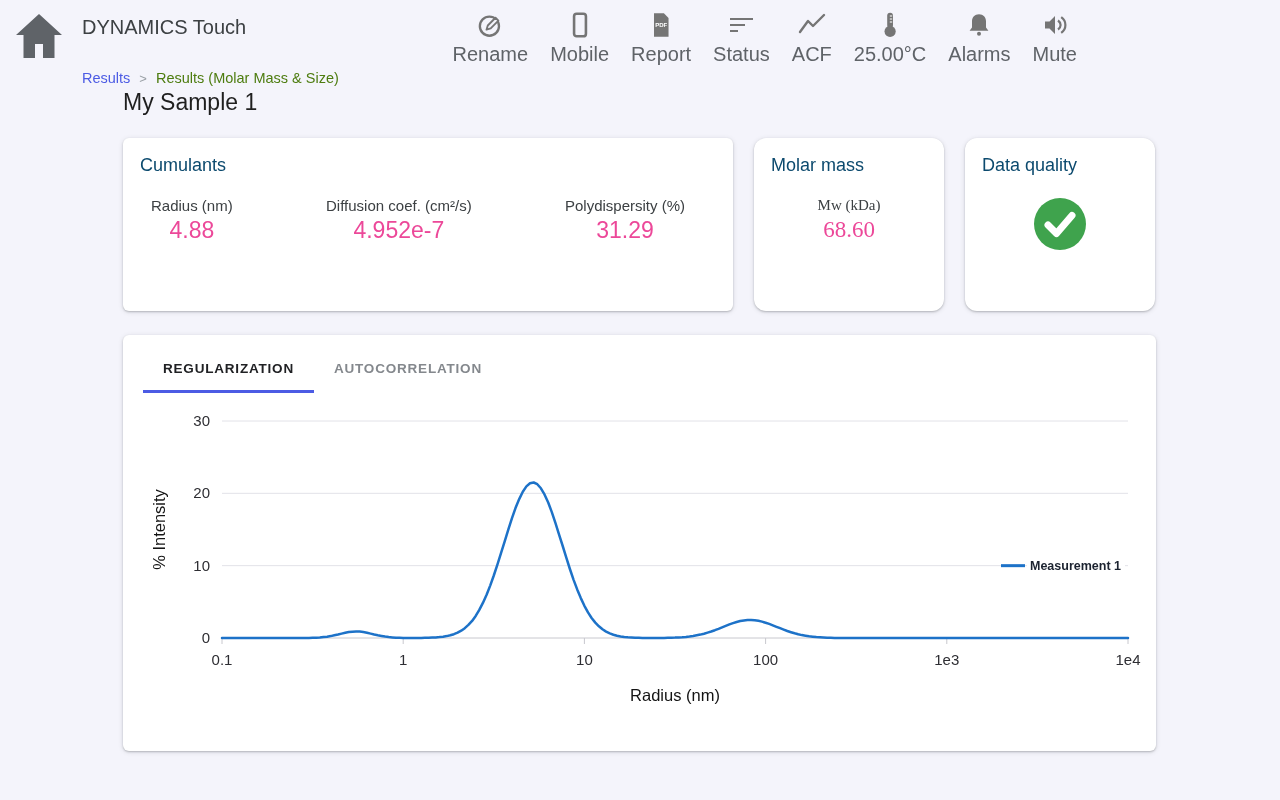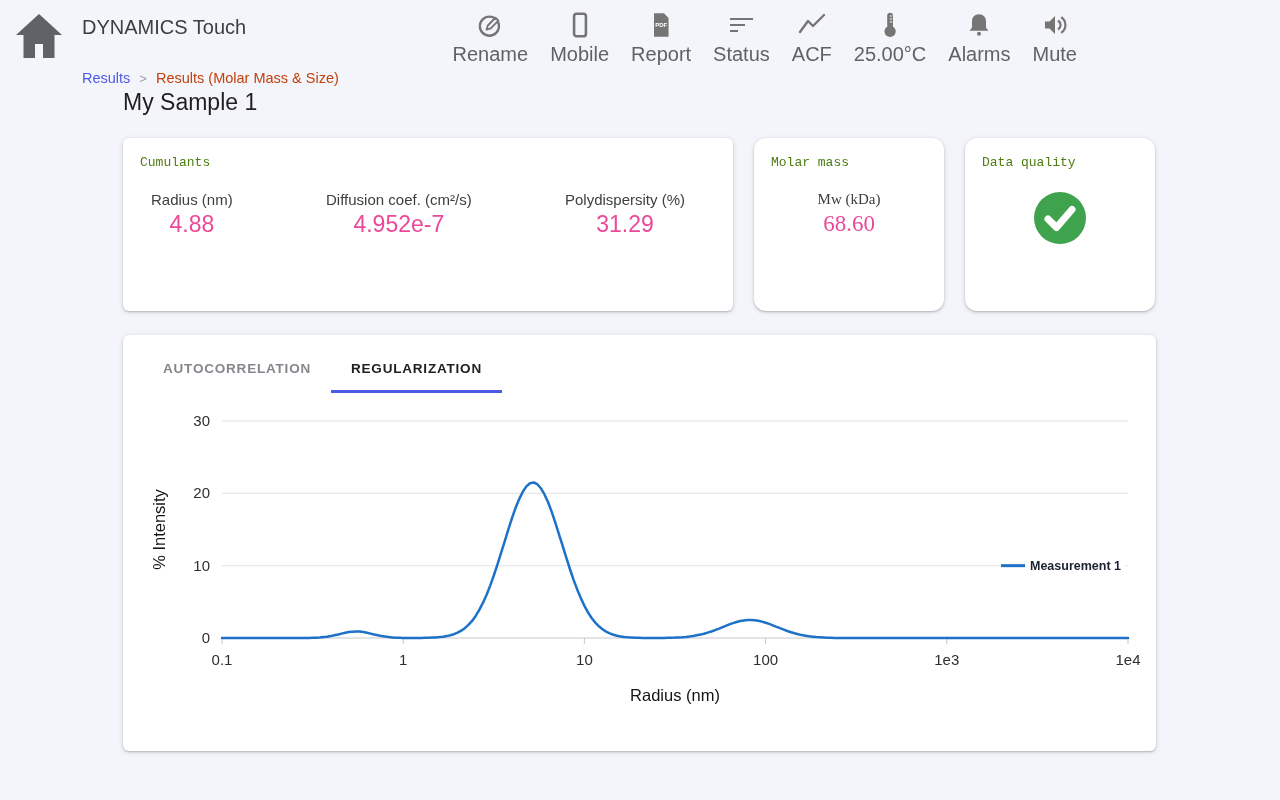--- a/index.html
+++ b/index.html
@@ -9,32 +9,32 @@
     font-family:"Liberation Sans", sans-serif;
     -webkit-font-smoothing:antialiased;
   }
   
   .header{position:absolute;left:0;top:0;width:1096px;height:80px;}
   .home-btn{position:absolute;left:10px;top:8px;width:58px;height:56px;cursor:pointer;}
   .app-title{position:absolute;left:82px;top:16px;font-size:20px;color:#3c4043;}
   .breadcrumb{position:absolute;left:82px;top:48px;font-size:14.5px;display:flex;gap:9px;align-items:center;margin-top:22px;}
   .crumb-link{color:#4c5be4;cursor:pointer;}
   .crumb-sep{color:#9aa0a6;font-size:13px;}
-  .crumb-current{color:#c2410c;}
+  .crumb-current{color:#4d7c0f;}
   .toolbar{position:absolute;right:8px;top:9px;display:flex;align-items:flex-start;}
   .tool-item{display:flex;flex-direction:column;align-items:center;padding:0 11px;cursor:pointer;}
   .tool-item .ticon{height:32px;display:flex;align-items:center;justify-content:center;}
   .tool-item .tlabel{font-size:20px;color:#5f6368;margin-top:2px;white-space:nowrap;}
   
   .page-title{position:absolute;left:123px;top:89px;font-size:23px;color:#1f1f1f;}
   .cards-row{position:absolute;left:123px;top:138px;display:flex;gap:21px;}
   .card{background:#fff;border-radius:6px;box-shadow:0 1px 2px rgba(60,64,67,.28),0 1px 5px rgba(60,64,67,.15);}
   .card-cumulants{width:610px;height:173px;}
   .card-small{width:190px;height:173px;border-radius:12px;}
-  .card-title{font-size:13px;color:#4d7c0f;padding:17px 0 0 17px;font-family:Liberation Mono, monospace;}
+  .card-title{font-size:18px;color:#0c4a6e;padding:17px 0 0 17px;}
   .stats{display:flex;justify-content:space-between;text-align:center;margin-top:21px;padding:0 48px 0 28px;}
   .stat-label{font-size:15px;color:#3c4043;}
   .stat-value{font-size:23px;font-weight:500;color:#ec4899;margin-top:3px;}
   .center-stat{text-align:center;margin-top:21px;font-family:Liberation Serif, serif;}
   .quality-wrap{display:flex;justify-content:center;margin-top:21px;}
   
   .chart-card{position:absolute;left:123px;top:335px;width:1033px;height:416px;
     background:#fff;border-radius:6px;box-shadow:0 1px 2px rgba(60,64,67,.28),0 1px 5px rgba(60,64,67,.15);}
   .tabs{display:flex;margin-left:20px;height:58px;}
   .tab{display:flex;align-items:flex-end;justify-content:center;padding:0 20px 14px 20px;
@@ -170,22 +170,22 @@
       <svg width="54" height="54" viewBox="0 0 54 54">
         <circle cx="27" cy="27" r="26" fill="#3fa34d"></circle>
         <polyline points="15,28 23.5,36.5 39,18.5" fill="none" stroke="#ffffff" stroke-width="7" stroke-linecap="round" stroke-linejoin="round"></polyline>
       </svg>
     </div>
   </div>
 </div>
 
 <div class="chart-card">
   <div class="tabs">
+    <div class="tab active">REGULARIZATION</div>
     <div class="tab">AUTOCORRELATION</div>
-    <div class="tab active">REGULARIZATION</div>
   </div>
   <svg id="chart-svg" width="1033" height="335" viewBox="0 0 1033 335">
       <line x1="99" y1="233" x2="1005" y2="233" stroke="#c8c8ce" stroke-width="1"></line>
       <text x="87" y="238" text-anchor="end" font-size="15" fill="#2e2e33">0</text>
       <line x1="99" y1="160.66666666666669" x2="1005" y2="160.66666666666669" stroke="#e2e2e8" stroke-width="1"></line>
       <text x="87" y="165.66666666666669" text-anchor="end" font-size="15" fill="#2e2e33">10</text>
       <line x1="99" y1="88.33333333333334" x2="1005" y2="88.33333333333334" stroke="#e2e2e8" stroke-width="1"></line>
       <text x="87" y="93.33333333333334" text-anchor="end" font-size="15" fill="#2e2e33">20</text>
       <line x1="99" y1="16" x2="1005" y2="16" stroke="#e2e2e8" stroke-width="1"></line>
       <text x="87" y="21" text-anchor="end" font-size="15" fill="#2e2e33">30</text>

